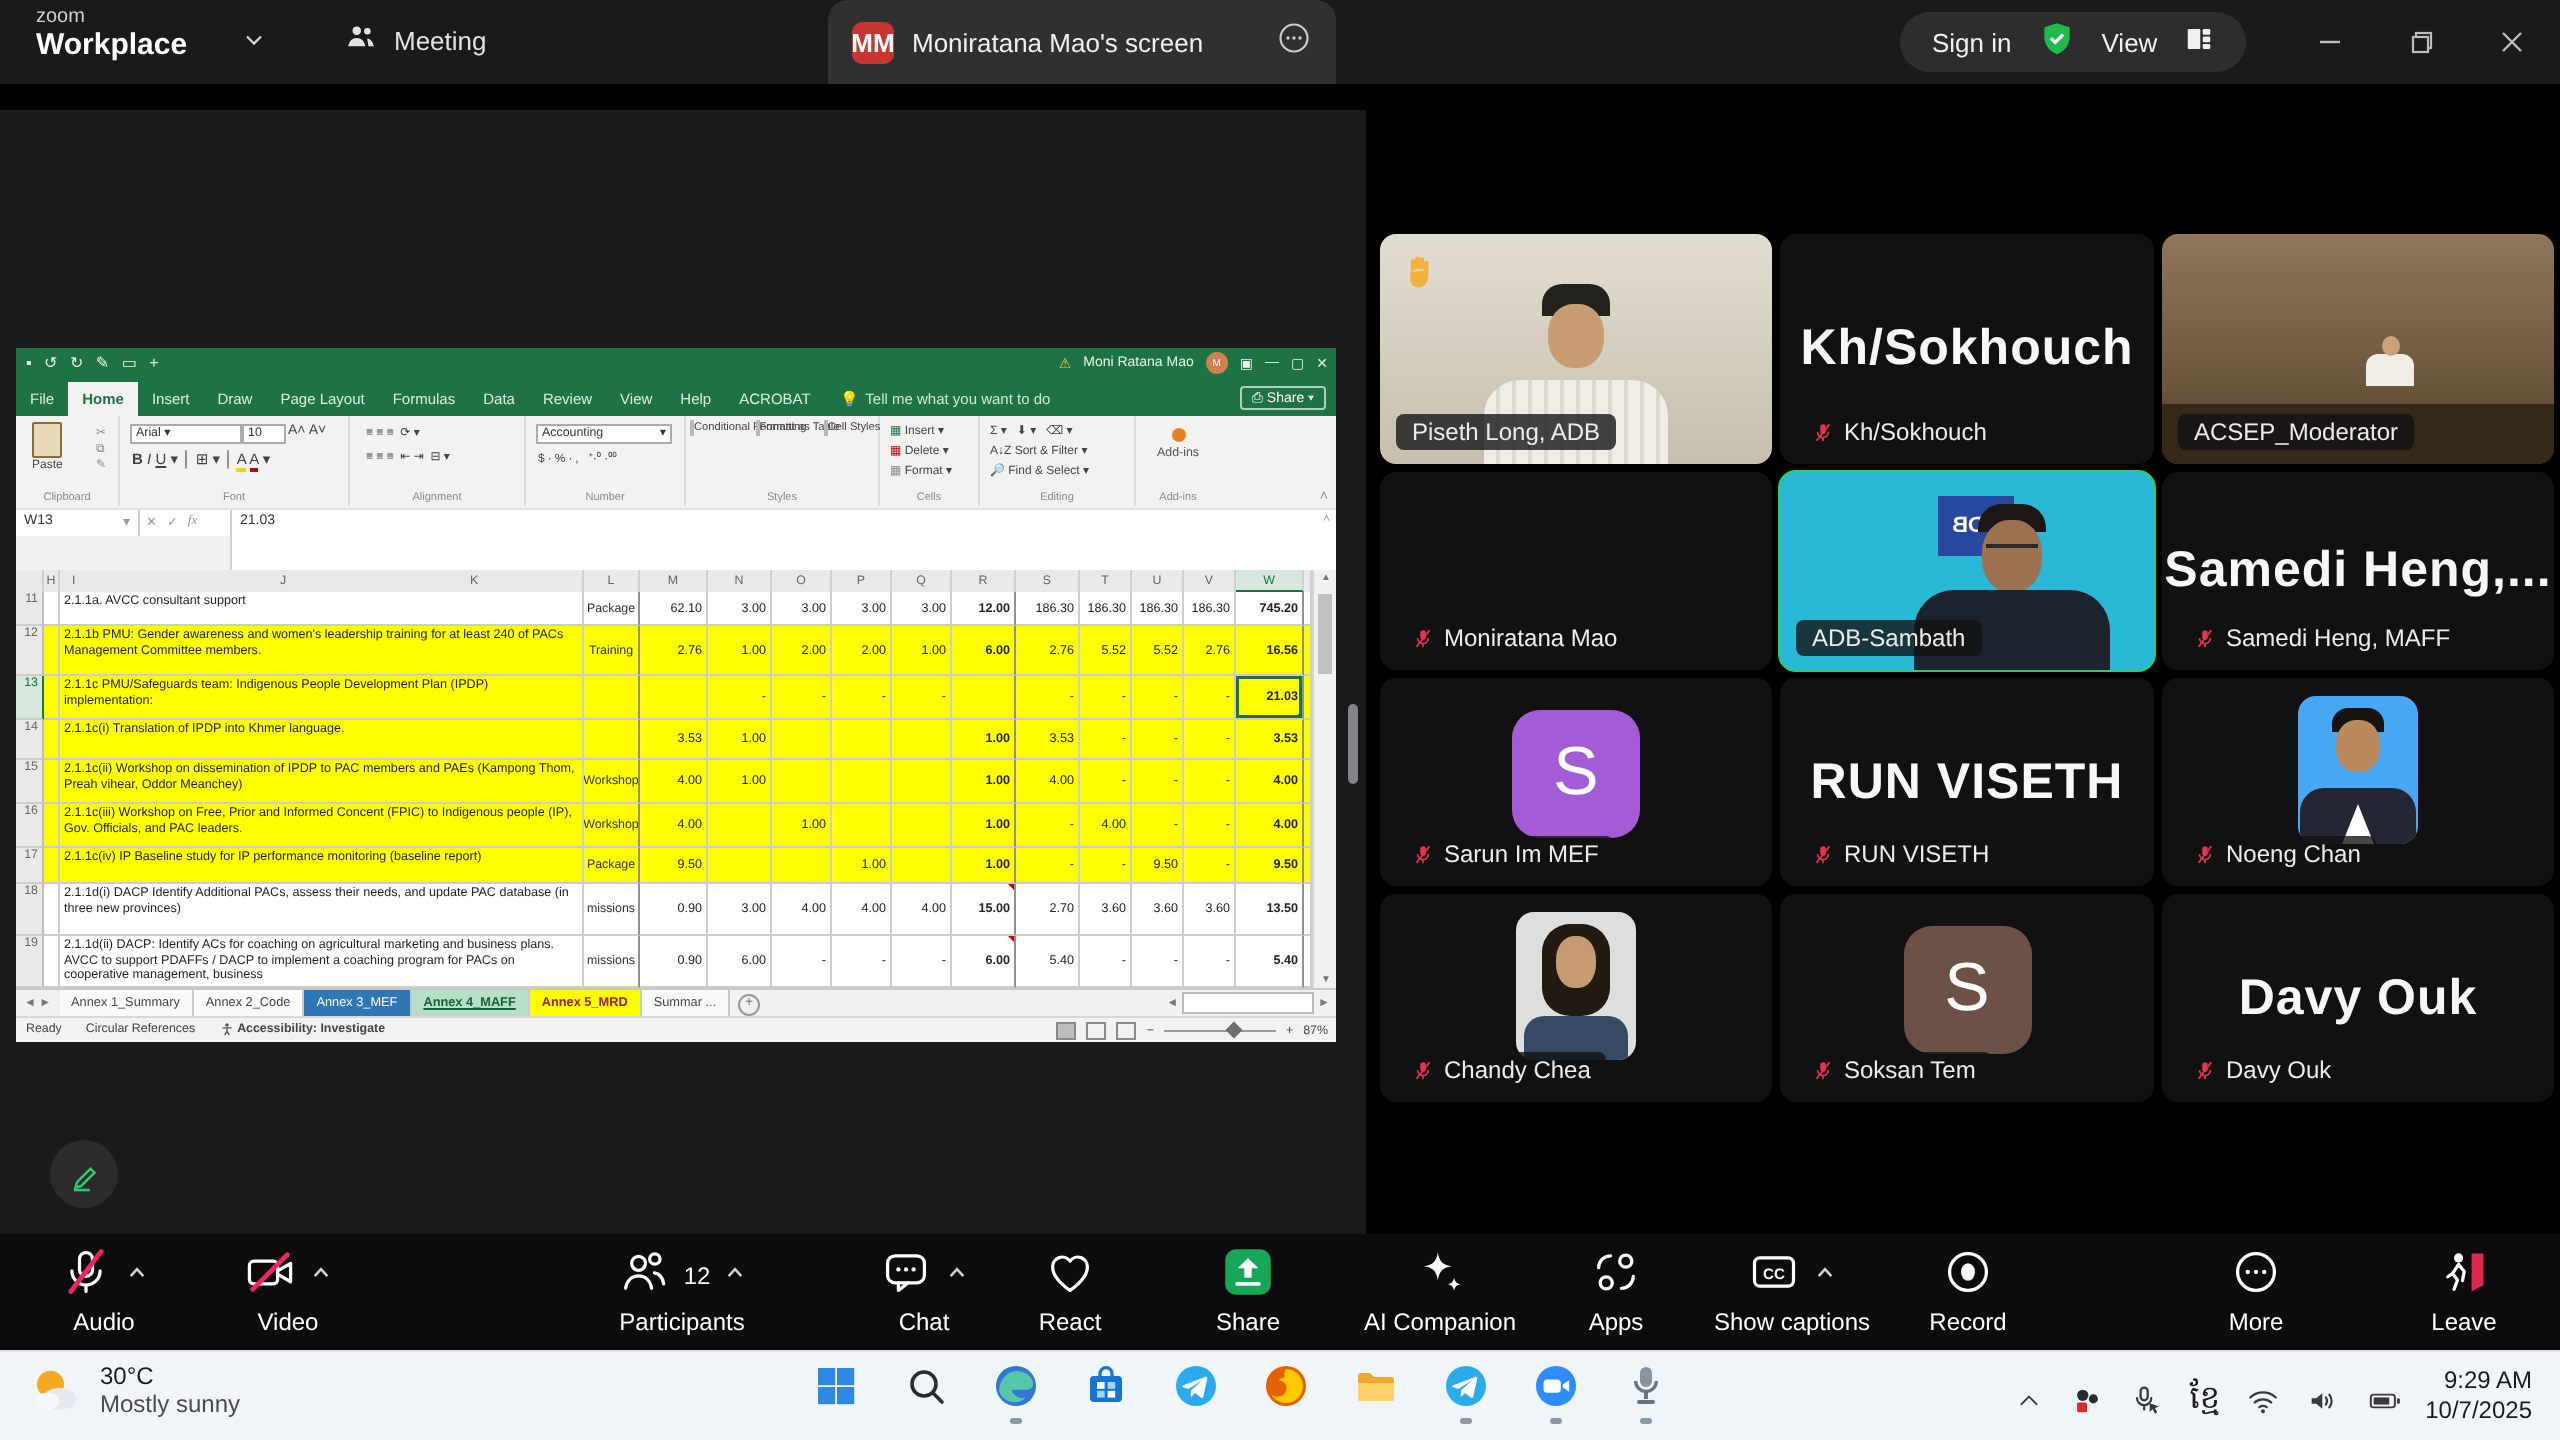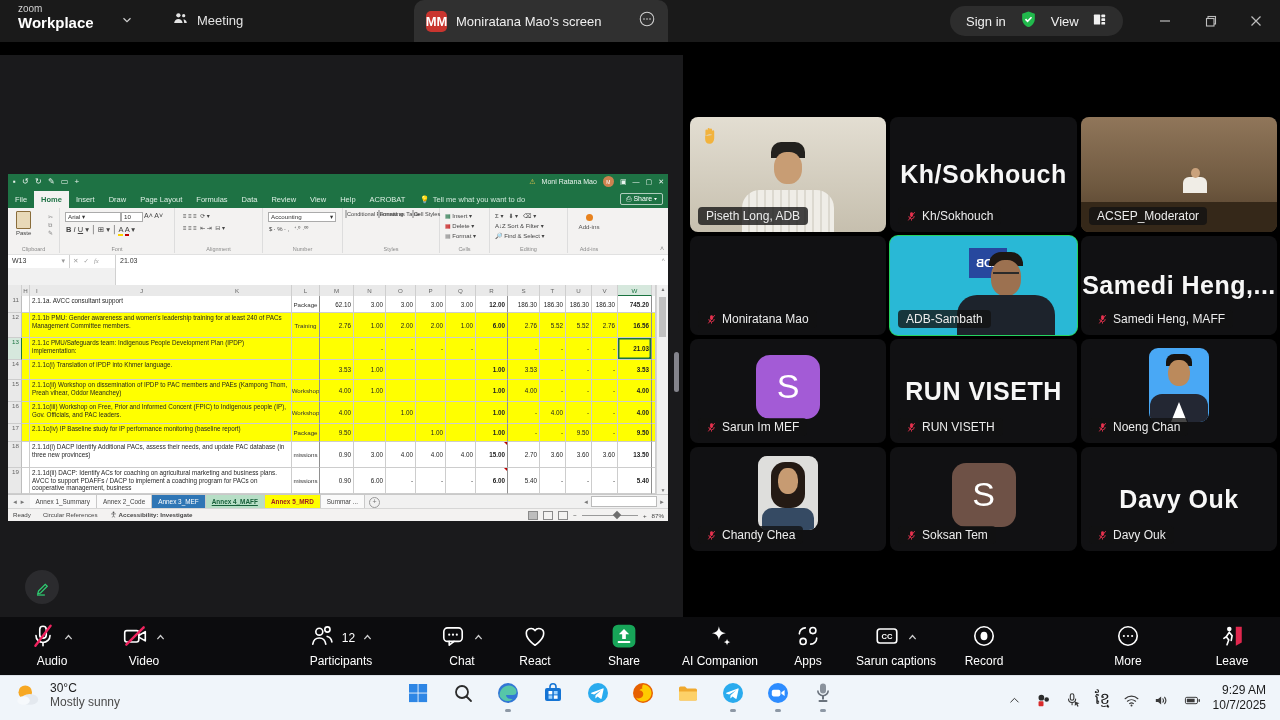--- a/index.html
+++ b/index.html
@@ -836,21 +836,21 @@
       <div class="tb-item" style="left: 896px;">
         <div class="tb-iconrow">
           <span><svg width="26" height="26" viewBox="0 0 24 24">
               <rect x="3" y="5.5" width="18" height="13" rx="2.5" stroke="#fff" stroke-width="1.5" fill="none" stroke-linecap="round" stroke-linejoin="round"></rect>
               <text x="12" y="15.2" font-size="7" fill="#fff" text-anchor="middle" font-weight="bold" font-family="Liberation Sans,sans-serif">CC</text>
             </svg></span>
           <span><svg width="11" height="11" viewBox="0 0 14 14">
               <path d="M3 9l4-4.5L11 9" stroke="#d0d0d0" stroke-width="1.6" fill="none"></path>
             </svg></span>
         </div>
-        <div class="tb-label">Sarun captions</div>
+        <div class="tb-label">Show captions</div>
       </div>
       <div class="tb-item" style="left: 984px;">
         <div class="tb-iconrow">
           <span><svg width="26" height="26" viewBox="0 0 24 24">
               <circle cx="12" cy="12" r="8.5" stroke="#fff" stroke-width="1.5" fill="none" stroke-linecap="round" stroke-linejoin="round"></circle>
               <ellipse cx="12" cy="12" rx="3.2" ry="4" fill="#fff"></ellipse>
             </svg></span>
         </div>
         <div class="tb-label">Record</div>
       </div>

